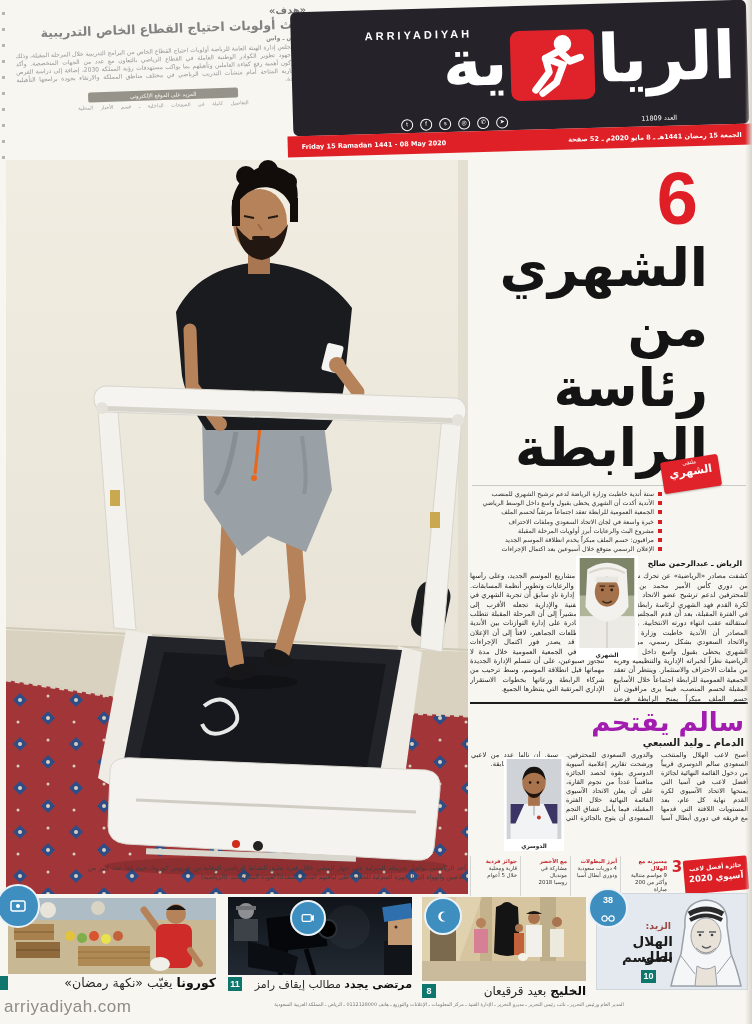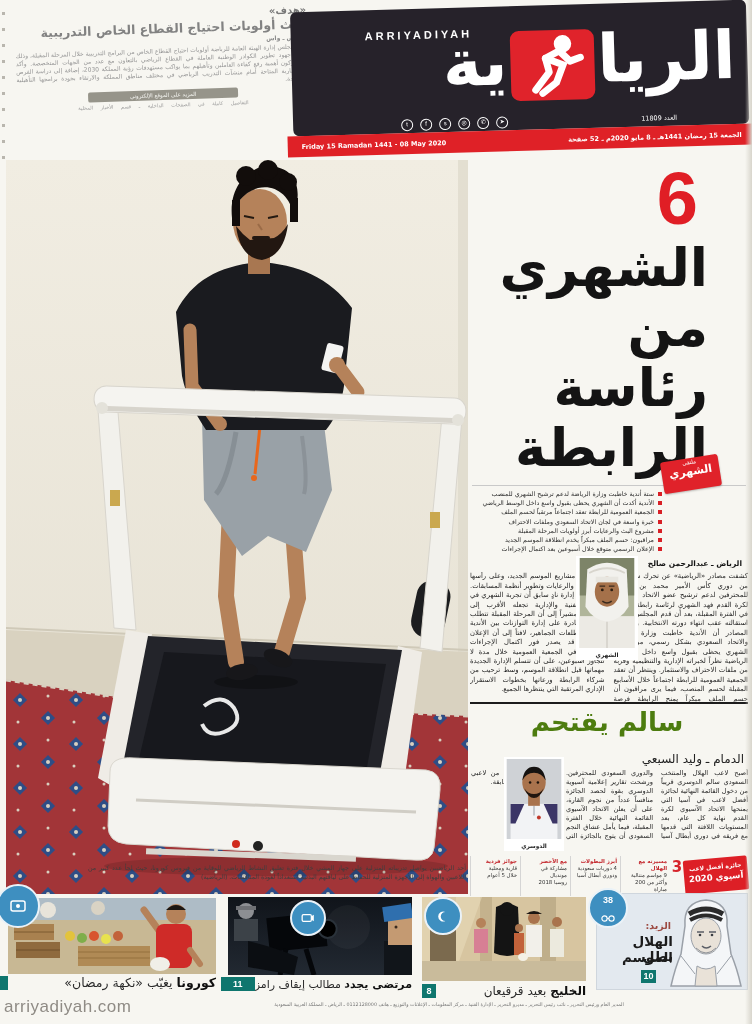--- a/index.html
+++ b/index.html
@@ -68,23 +68,23 @@
     direction:rtl;}
   .lead .body{direction:rtl;margin-top:4px;height:182px;column-count:2;column-gap:9px;
     font-size:6.8px;line-height:9.4px;text-align:justify;color:#1f1f1f;overflow:hidden;}
   .portrait1{left:576px;top:556px;width:58px;height:100px;background:#fff;padding:2px;}
   .portrait1 .cap{font-size:5.8px;font-weight:bold;text-align:center;color:#222;direction:rtl;}
 
   .midrule{left:470px;top:702px;width:278px;height:2px;background:#1c1c1c;}
 
   
   .art2{left:470px;top:708px;width:278px;}
-  .art2 .h{font-size:26px;font-weight:900;color:#4d7c0f;text-align:center;padding-right:4px;line-height:28px;}
+  .art2 .h{font-size:26px;font-weight:900;color:#a21caf;text-align:right;padding-right:4px;line-height:28px;}
   .art2 .sub{font-size:15.5px;font-weight:800;color:#141414;text-align:right;padding-right:4px;margin-top:2px;}
-  .art2 .by{font-size:12px;font-weight:normal;color:#222;text-align:right;padding-right:4px;margin-top:16px;direction:rtl;}
+  .art2 .by{font-size:10px;font-weight:bold;color:#222;text-align:right;padding-right:4px;margin-top:1px;direction:rtl;}
   .art2 .body{direction:rtl;margin-top:3px;padding-left:96px;height:78px;column-count:2;column-gap:8px;
     font-size:6.6px;line-height:9px;text-align:justify;color:#1f1f1f;overflow:hidden;}
   .portrait2{left:504px;top:757px;width:56px;height:90px;background:#fff;padding:2px;}
   .portrait2 .cap{font-size:5.8px;font-weight:bold;text-align:center;color:#222;direction:rtl;}
   .stats{left:470px;top:856px;width:278px;height:40px;display:flex;direction:rtl;align-items:stretch;}
   .award{width:64px;height:34px;background:#dd1f26;border-radius:2px;transform:rotate(-5deg);
     color:#fff;text-align:center;flex:none;margin-top:2px;}
   .award .a1{font-size:6px;font-weight:bold;line-height:10px;margin-top:4px;}
   .award .a2{font-size:8.5px;font-weight:900;line-height:10px;}
   .big3{width:14px;font-size:15px;font-weight:900;color:#d6242b;text-align:center;padding-top:2px;flex:none;}
@@ -416,21 +416,21 @@
       <path d="M58,52 L52,78 M78,52 L86,78" stroke="#05070a" stroke-width="5"></path>
       <path d="M20,44 Q46,50 70,60 L66,78 L20,70 Z" fill="#0b0e12"></path>
       <rect x="156" y="44" width="28" height="34" fill="#11151a"></rect>
       <rect x="160" y="18" width="24" height="30" fill="#c49a72"></rect>
       <rect x="155" y="8" width="29" height="15" fill="#2f6fae" transform="rotate(-8 170 15)"></rect>
       <circle cx="168" cy="30" r="1.5" fill="#3a2a1e"></circle>
     </svg>
   </div>
   <div class="abs cap-row" style="left:228px;top:977px;width:184px;">
     <span class="txt" style="font-size:11px;"><b class="bold">مرتضى يجدد</b><span> مطالب إيقاف رامز</span></span>
-    <span class="badge" style="width:34px;height:14px;font-size:9px;line-height:14px;">11</span>
+    <span class="badge" style="width:14px;height:14px;font-size:9px;line-height:14px;">11</span>
   </div>
 
   <div class="abs bphoto" style="left:422px;top:897px;width:164px;height:84px;">
     <svg viewBox="0 0 164 84" width="164" height="84">
       <rect width="164" height="84" fill="#d7c5a0"></rect>
       <rect x="20" width="14" height="84" fill="#bfae8a"></rect>
         <rect x="58" width="12" height="84" fill="#c4b28d"></rect>
       <rect x="118" width="16" height="84" fill="#bfae8a"></rect>
       <polygon points="0,0 60,0 30,84 0,84" fill="#e9dcbc" opacity=".55"></polygon>
       <rect x="8" y="16" width="26" height="48" fill="#7b6a4e"></rect>

